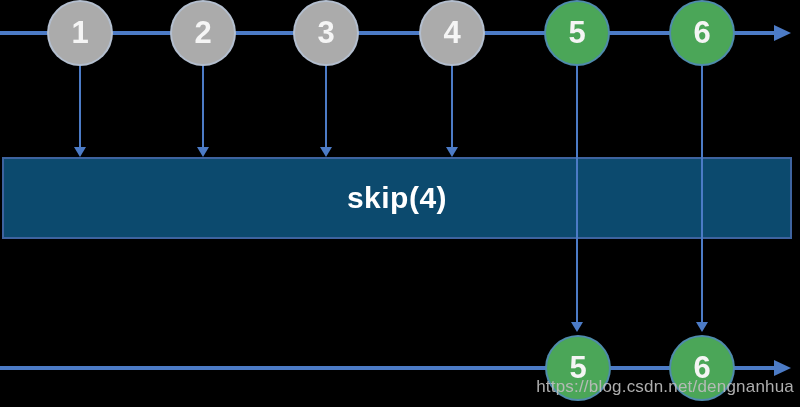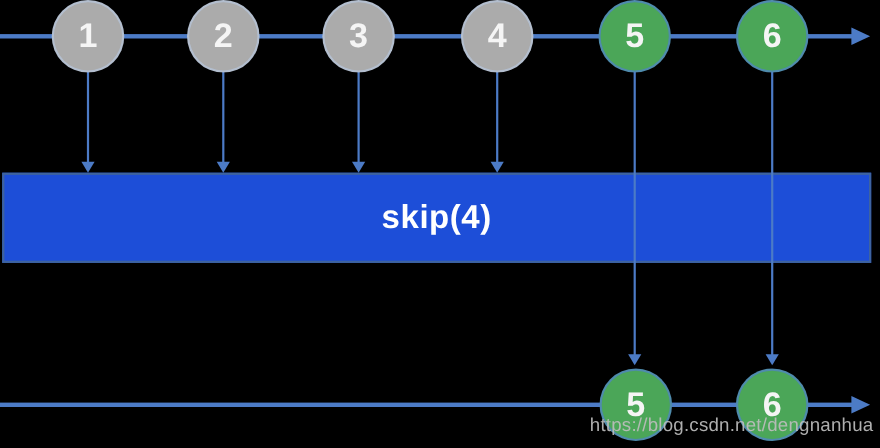--- a/index.html
+++ b/index.html
@@ -31,21 +31,21 @@
   .varrow.long{top:322px;}
   .vx1{left:79px;} .vax1{left:74px;}
   .vx2{left:202px;} .vax2{left:197px;}
   .vx3{left:325px;} .vax3{left:320px;}
   .vx4{left:451px;} .vax4{left:446px;}
   .vx5{left:576px;} .vax5{left:571px;}
   .vx6{left:701px;} .vax6{left:696px;}
   
   .op-box{
     position:absolute;left:2px;top:157px;width:786px;height:78px;
-    background:#1d4ed8;border:2px solid #3E639F;z-index:2;
+    background:#0c4a6e;border:2px solid #3E639F;z-index:2;
     display:flex;align-items:center;justify-content:center;
   }
   .op-box span{color:#ffffff;font-size:30px;font-weight:600;letter-spacing:.5px;}
   
   .marble{
     position:absolute;width:66px;height:66px;border-radius:50%;
     box-sizing:border-box;display:flex;align-items:center;justify-content:center;
     font-size:31px;font-weight:600;color:#f5f5f5;z-index:4;
   }
   .marble.gray{background:#ABABAB;border:2px solid rgba(185,205,235,.55);}

